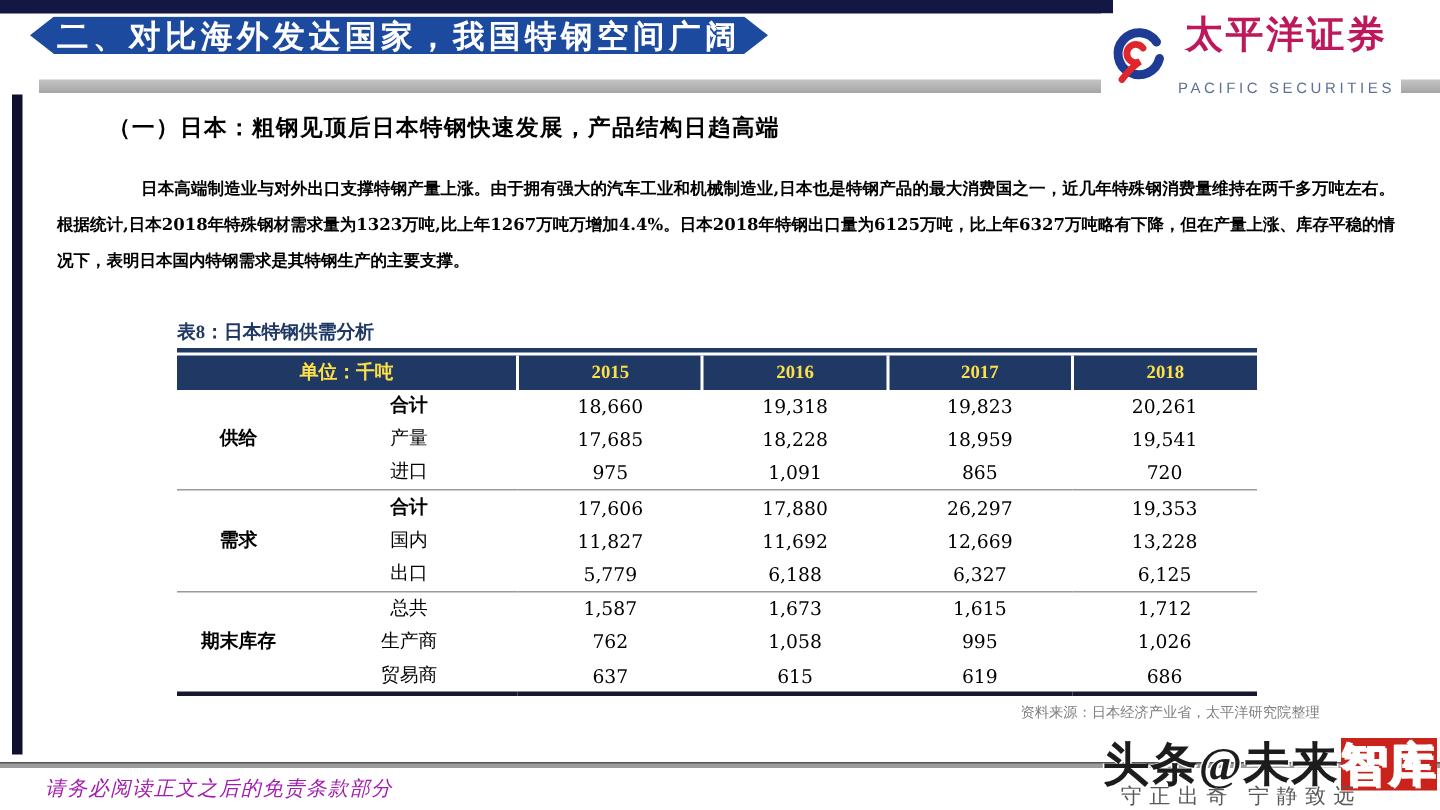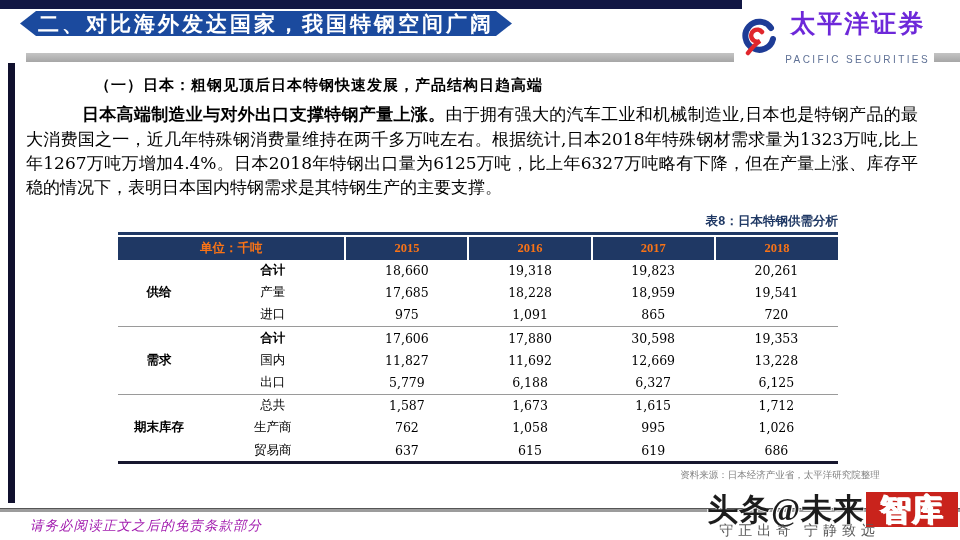--- a/index.html
+++ b/index.html
@@ -23,52 +23,52 @@
   }
   .gray-band{
     position:absolute;left:26px;top:53px;width:934px;height:9px;
     background:linear-gradient(#c4c4c4,#a6a6a6);
   }
   .logo{
     position:absolute;right:26px;top:9px;
     display:flex;align-items:center;gap:7px;background:#fff;padding:2px 4px;
   }
   .logo-text{display:flex;flex-direction:column;align-items:center;line-height:1;}
-  .logo-cn{font-size:25px;font-weight:bold;color:#6d28d9;letter-spacing:2px;font-family:"Liberation Serif", serif;}
+  .logo-cn{font-size:25px;font-weight:bold;color:#be185d;letter-spacing:2px;font-family:"Liberation Serif", serif;}
   .logo-en{font-size:10px;color:#5f7196;letter-spacing:2.4px;margin-top:19px;}
   
   .left-bar{
     position:absolute;left:8px;top:63px;width:7px;height:440px;
     background:#10102e;
   }
   
   .section-heading{
-    position:absolute;left:95px;top:76px;
+    position:absolute;left:72px;top:76px;
     font-size:15px;font-weight:bold;color:#000;
     font-family:"Liberation Serif", serif;letter-spacing:1px;
   }
   .para{
-    position:absolute;left:22px;top:98px;width:892px;margin:4px;
-    font-size:17px;line-height:24px;text-align:justify;text-indent:56px;
-    color:#000;font-family:"DejaVu Serif", serif;
+    position:absolute;left:22px;top:98px;width:892px;margin:16px;
+    font-size:11px;line-height:24px;text-align:justify;text-indent:56px;
+    color:#000;font-family:"DejaVu Serif", serif;font-weight:bold;
   }
   .para b{font-family:"Liberation Serif", serif;}
   
   .table-title{
     position:absolute;left:118px;top:213px;width:720px;
-    text-align:right;font-size:12.5px;font-weight:bold;color:#1F3864;
-    font-family:Liberation Mono, monospace;
+    text-align:left;font-size:12.5px;font-weight:bold;color:#1F3864;
+    font-family:Liberation Serif, serif;
   }
   .table-wrap{position:absolute;left:118px;top:232px;width:720px;}
   .table-topline{height:2.5px;background:#1F3864;margin-bottom:2px;}
   table{border-collapse:collapse;table-layout:fixed;width:100%;border-bottom:3px solid #17172e;}
   col.c-group{width:82px;} col.c-label{width:145px;}
   col.c-year{width:123px;}
   thead th{
-    background:#1F3864;color:#f97316;font-size:12.5px;font-weight:bold;
+    background:#1F3864;color:#fde047;font-size:12.5px;font-weight:bold;
     height:23px;padding:0;border-left:2px solid #ffffff;
     font-family:"Liberation Serif", serif;
   }
   thead th:first-child{border-left:none;}
   tbody td{
     font-size:12.5px;color:#000;text-align:center;padding:2.6px 0;
     font-family:"DejaVu Serif", serif;
   }
   td.group-cell{font-weight:bold;font-family:"Liberation Serif", serif;}
   td.label-cell.bold{font-weight:bold;font-family:"Liberation Serif", serif;}
@@ -88,21 +88,21 @@
     font-family:"DejaVu Serif", serif;letter-spacing:1px;
   }
   .watermark{
     position:absolute;right:2px;top:493px;text-align:right;z-index:5;
   }
   .wm-big{
     font-size:31px;font-weight:bold;color:#1c1c1c;letter-spacing:1px;
     font-family:"Liberation Serif", serif;line-height:1.1;
     text-shadow:1px 1px 0 #fff, -1px 0 0 #fff;
   }
-  .wm-red{background:#c9231c;color:#ffffff;padding:0 14px;margin-left:1px;}
+  .wm-red{background:#c9231c;color:#ffffff;padding:0 0;margin-left:1px;}
   .wm-slogan{
     font-size:14px;color:#5a5a5a;letter-spacing:5px;margin-top:-5px;
     text-align:left;padding-left:12px;
   }
 </style>
 </head>
 <body>
 
 <div>
 
@@ -176,21 +176,21 @@
             <td class="value-cell">975</td>
             <td class="value-cell">1,091</td>
             <td class="value-cell">865</td>
             <td class="value-cell">720</td>
           </tr>
           <tr class="group-sep">
             <td rowspan="3" class="group-cell">需求</td>
             <td class="label-cell bold">合计</td>
             <td class="value-cell">17,606</td>
             <td class="value-cell">17,880</td>
-            <td class="value-cell">30,598</td>
+            <td class="value-cell">26,297</td>
             <td class="value-cell">19,353</td>
           </tr>
           <tr>
             <td class="label-cell">国内</td>
             <td class="value-cell">11,827</td>
             <td class="value-cell">11,692</td>
             <td class="value-cell">12,669</td>
             <td class="value-cell">13,228</td>
           </tr>
           <tr>

